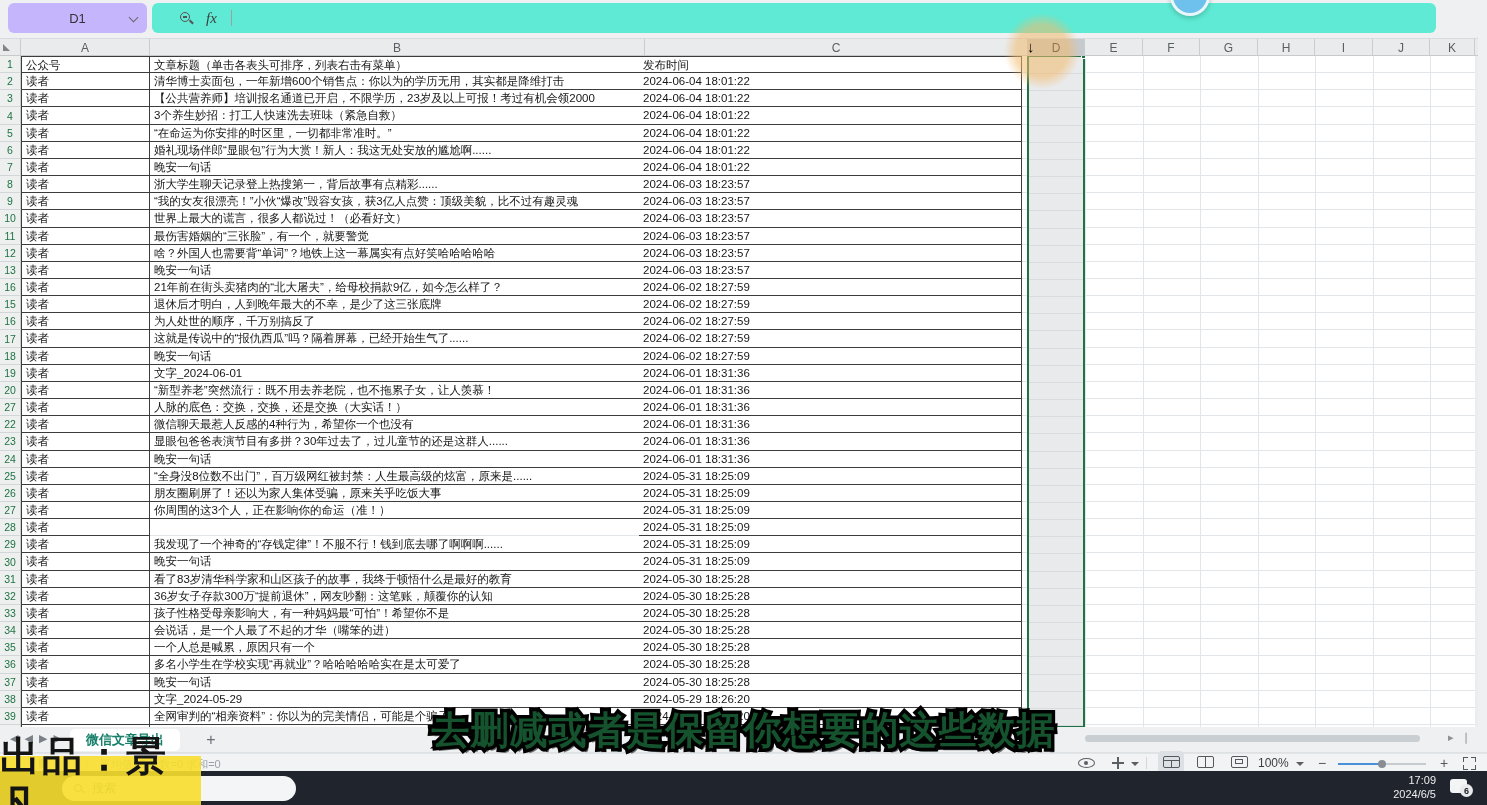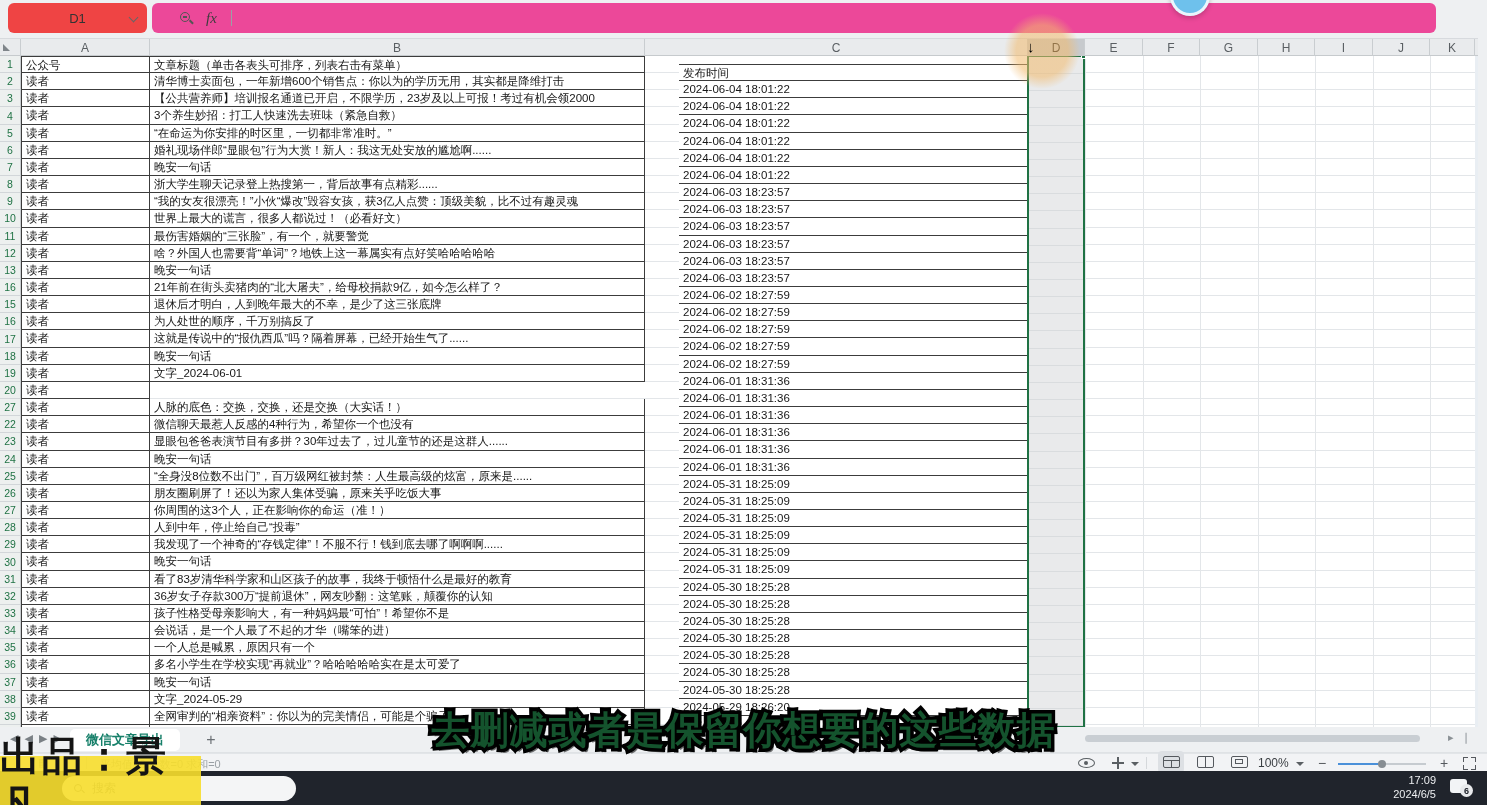--- a/index.html
+++ b/index.html
@@ -2,25 +2,25 @@
 <html><head>
 <meta charset="utf-8">
 <style>
   * { margin:0; padding:0; box-sizing:border-box; }
   html,body { width:1487px; height:805px; overflow:hidden; }
   body { font-family:"Liberation Sans","DejaVu Sans",sans-serif; background:#eef0f2; position:relative; }
   .abs { position:absolute; }
 
   
   #toolbar { left:0; top:0; width:1487px; height:37px; background:#eef0f2; }
-  #namebox { left:8px; top:3px; width:139px; height:30px; background:#ef4444; border-radius:6px;
+  #namebox { left:8px; top:3px; width:139px; height:30px; background:#c4b5fd; border-radius:6px;
              display:flex; align-items:center; justify-content:center; font-size:13px; color:#333; }
   #namebox .chev { position:absolute; right:10px; top:11px; width:7px; height:7px;
                    border-right:1.5px solid #666; border-bottom:1.5px solid #666; transform:rotate(45deg); }
-  #formulabar { left:152px; top:3px; width:1284px; height:30px; background:#ec4899; border-radius:6px;
+  #formulabar { left:152px; top:3px; width:1284px; height:30px; background:#5eead4; border-radius:6px;
                 display:flex; align-items:center; }
   .mag { position:relative; width:12px; height:12px; margin-left:28px; }
   .mag .lens { position:absolute; width:10px; height:10px; border:1.6px solid #555; border-radius:50%; }
   .mag .lens i { position:absolute; left:2px; top:3.2px; width:4px; height:1.4px; background:#555; display:block;}
   .mag .stick { position:absolute; left:8.5px; top:8.5px; width:5px; height:1.6px; background:#555; transform:rotate(45deg); }
   .fx { font-family:"Liberation Serif",serif; font-style:italic; font-size:15px; color:#3d3d3d; margin-left:14px; }
   .fcaret { width:1px; height:16px; background:#9aa0a5; margin-left:14px; }
 
   
   #colhead { left:0; top:38px; width:1478px; height:18px; background:#e9ebed; border-top:1px solid #d7dade; border-bottom:1px solid #c6cacd;}
@@ -38,21 +38,21 @@
   .vline { position:absolute; top:0; width:1px; height:671px; background:#e3e6e9; }
   .trow { position:absolute; left:0; width:1028px; height:17.154px; }
   .gut { position:absolute; left:0; top:0; width:21px; height:100%; background:#edf0ef; color:#1f7244;
          font-size:10.5px; display:flex; align-items:center; justify-content:center;
          border-bottom:1px solid #d2d6d9; border-right:1px solid #c9cdd0; }
   .cA,.cB,.cC { position:absolute; top:0; height:100%; background:#fff; border-right:1px solid #3c3c3c;
                 border-bottom:1px solid #3c3c3c; font-size:11.5px; color:#161616; line-height:16px;
                 padding:0 0 0 4px; white-space:nowrap; overflow:hidden; }
   .cA { left:21px; width:129px; border-left:1px solid #3c3c3c; }
   .cB { left:150px; width:495px; }
-  .cC { left:679px; width:383px;margin-top:8px; }
+  .cC { left:639px; width:383px; }
   .r1 .cA,.r1 .cB,.r1 .cC { border-top:1px solid #3c3c3c; }
 
   
   #selD { position:absolute; left:1027px; top:-1px; width:58px; height:673px; background:#e9eaeb;
           border:2px solid #1f7244;
           background-image:repeating-linear-gradient(to bottom, transparent 0 16.154px, #d9dcde 16.154px 17.154px); }
   #selD .handle { position:absolute; right:-3px; top:-3px; width:5px; height:5px; background:#1f7244; border:1px solid #fff; }
 
   
   #vscroll { position:absolute; left:1475px; top:0; width:13px; height:671px; background:#e9eef3; }
@@ -287,20 +287,21 @@
       </div>
       <div class="trow" style="top: 308.772px;">
         <div class="gut">19</div>
         <div class="cA">读者</div>
         <div class="cB">文字_2024-06-01</div>
         <div class="cC">2024-06-01 18:31:36</div>
       </div>
       <div class="trow" style="top: 325.926px;">
         <div class="gut">20</div>
         <div class="cA">读者</div>
+        <div class="cB">“新型养老”突然流行：既不用去养老院，也不拖累子女，让人羡慕！</div>
         <div class="cC">2024-06-01 18:31:36</div>
       </div>
       <div class="trow" style="top: 343.08px;">
         <div class="gut">27</div>
         <div class="cA">读者</div>
         <div class="cB">人脉的底色：交换，交换，还是交换（大实话！）</div>
         <div class="cC">2024-06-01 18:31:36</div>
       </div>
       <div class="trow" style="top: 360.234px;">
         <div class="gut">22</div>
@@ -334,21 +335,20 @@
       </div>
       <div class="trow" style="top: 446.004px;">
         <div class="gut">27</div>
         <div class="cA">读者</div>
         <div class="cB">你周围的这3个人，正在影响你的命运（准！）</div>
         <div class="cC">2024-05-31 18:25:09</div>
       </div>
       <div class="trow" style="top: 463.158px;">
         <div class="gut">28</div>
         <div class="cA">读者</div>
-        <div class="cB">人到中年，停止给自己“投毒”</div>
         <div class="cC">2024-05-31 18:25:09</div>
       </div>
       <div class="trow" style="top: 480.312px;">
         <div class="gut">29</div>
         <div class="cA">读者</div>
         <div class="cB">我发现了一个神奇的“存钱定律”！不服不行！钱到底去哪了啊啊啊......</div>
         <div class="cC">2024-05-31 18:25:09</div>
       </div>
       <div class="trow" style="top: 497.466px;">
         <div class="gut">30</div>

